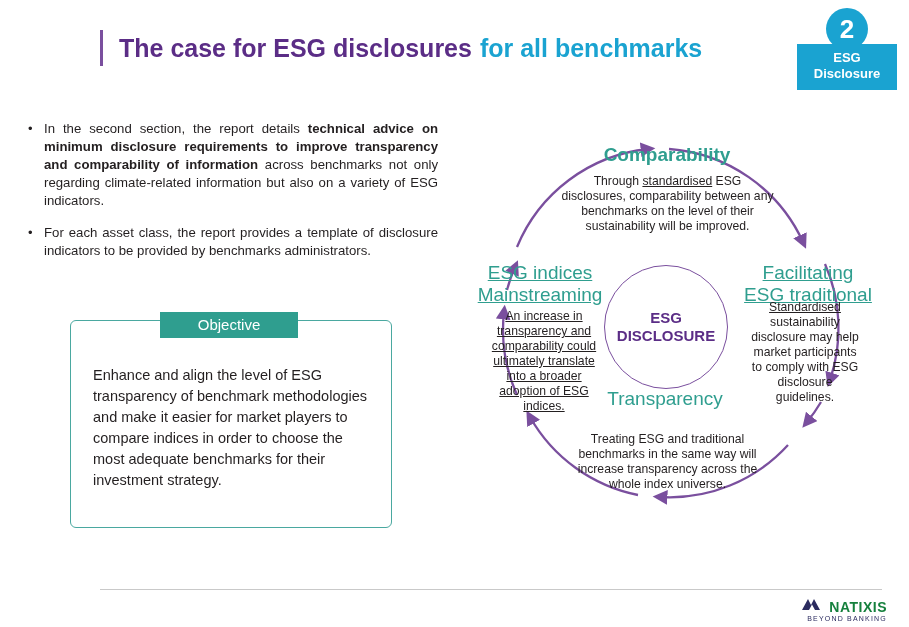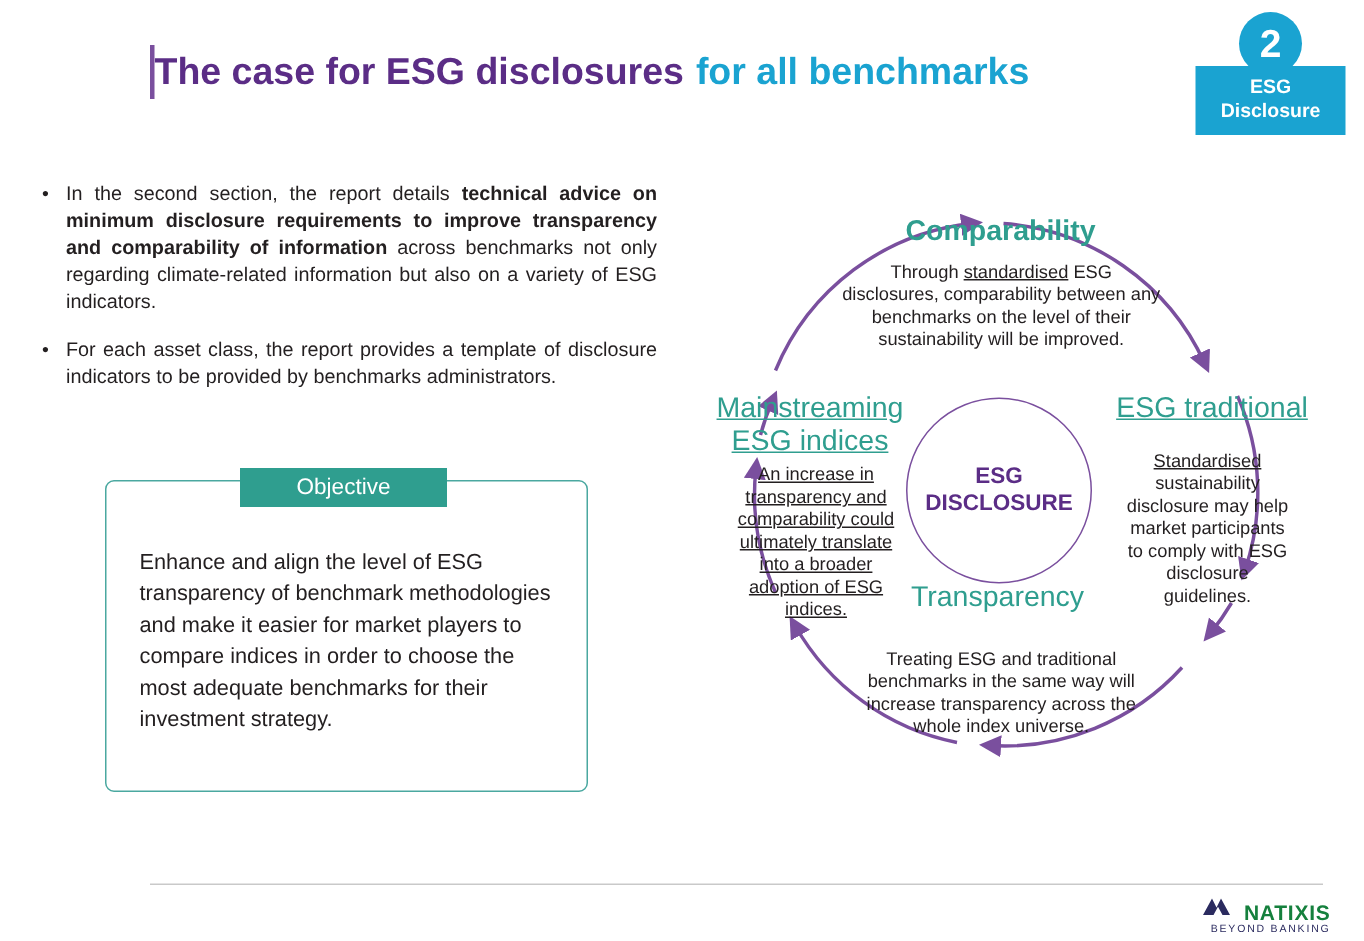--- a/index.html
+++ b/index.html
@@ -14,21 +14,21 @@
     overflow: hidden;
     position: relative;
   }
 
   
   #title-block {
     position: absolute;
     left: 100px;
     top: 30px;
     border-left: 3px solid #7a4f9e;
-    padding-left: 0;
+    padding-left: 16px;
     height: 36px;
     display: flex;
     align-items: center;
   }
   #title-block .t1 {
     font-size: 25px;
     font-weight: bold;
     color: #5b2d86;
     white-space: nowrap;
   }
@@ -283,30 +283,31 @@
 
       <path d="M 62,283 A 160,160 0 0 1 49,200"></path>
       <path d="M 52,178 A 160,160 0 0 1 60,155"></path>
     </g>
   </svg>
 
   <div class="quad-title" style="left:62px; top:32px; width:300px;font-weight:bold;">Comparability</div>
   <div class="quad-body" style="left:105px; top:62px; width:215px;">Through <span class="u">standardised</span> ESG disclosures, comparability between any benchmarks on the level of their sustainability will be improved.</div>
 
   <div class="quad-title two-line underline" style="left:283px; top:150px; width:140px;">
+    <div>Facilitating</div>
     <div>ESG traditional</div>
   </div>
   <div class="quad-body" style="left:295px; top:188px; width:110px;"><span class="u">Standardised</span> sustainability disclosure may help market participants to comply with ESG disclosure guidelines.</div>
 
   <div class="quad-title" style="left:60px; top:276px; width:300px;text-align:center;">Transparency</div>
   <div class="quad-body" style="left:110px; top:320px; width:205px;">Treating ESG and traditional benchmarks in the same way will increase transparency across the whole index universe.</div>
 
   <div class="quad-title two-line underline" style="left:10px; top:150px; width:150px;">
+    <div>ESG indices</div>
     <div>Mainstreaming</div>
-    <div>ESG indices</div>
   </div>
   <div class="quad-body" style="left:33px; top:197px; width:112px;text-decoration:underline;">An increase in transparency and comparability could ultimately translate into a broader adoption of ESG indices.</div>
 
   <div id="center-circle">
     <span><span>ESG</span><br><span>DISCLOSURE</span></span>
   </div>
 
 </div>
 
 <div id="footer-line"></div>

